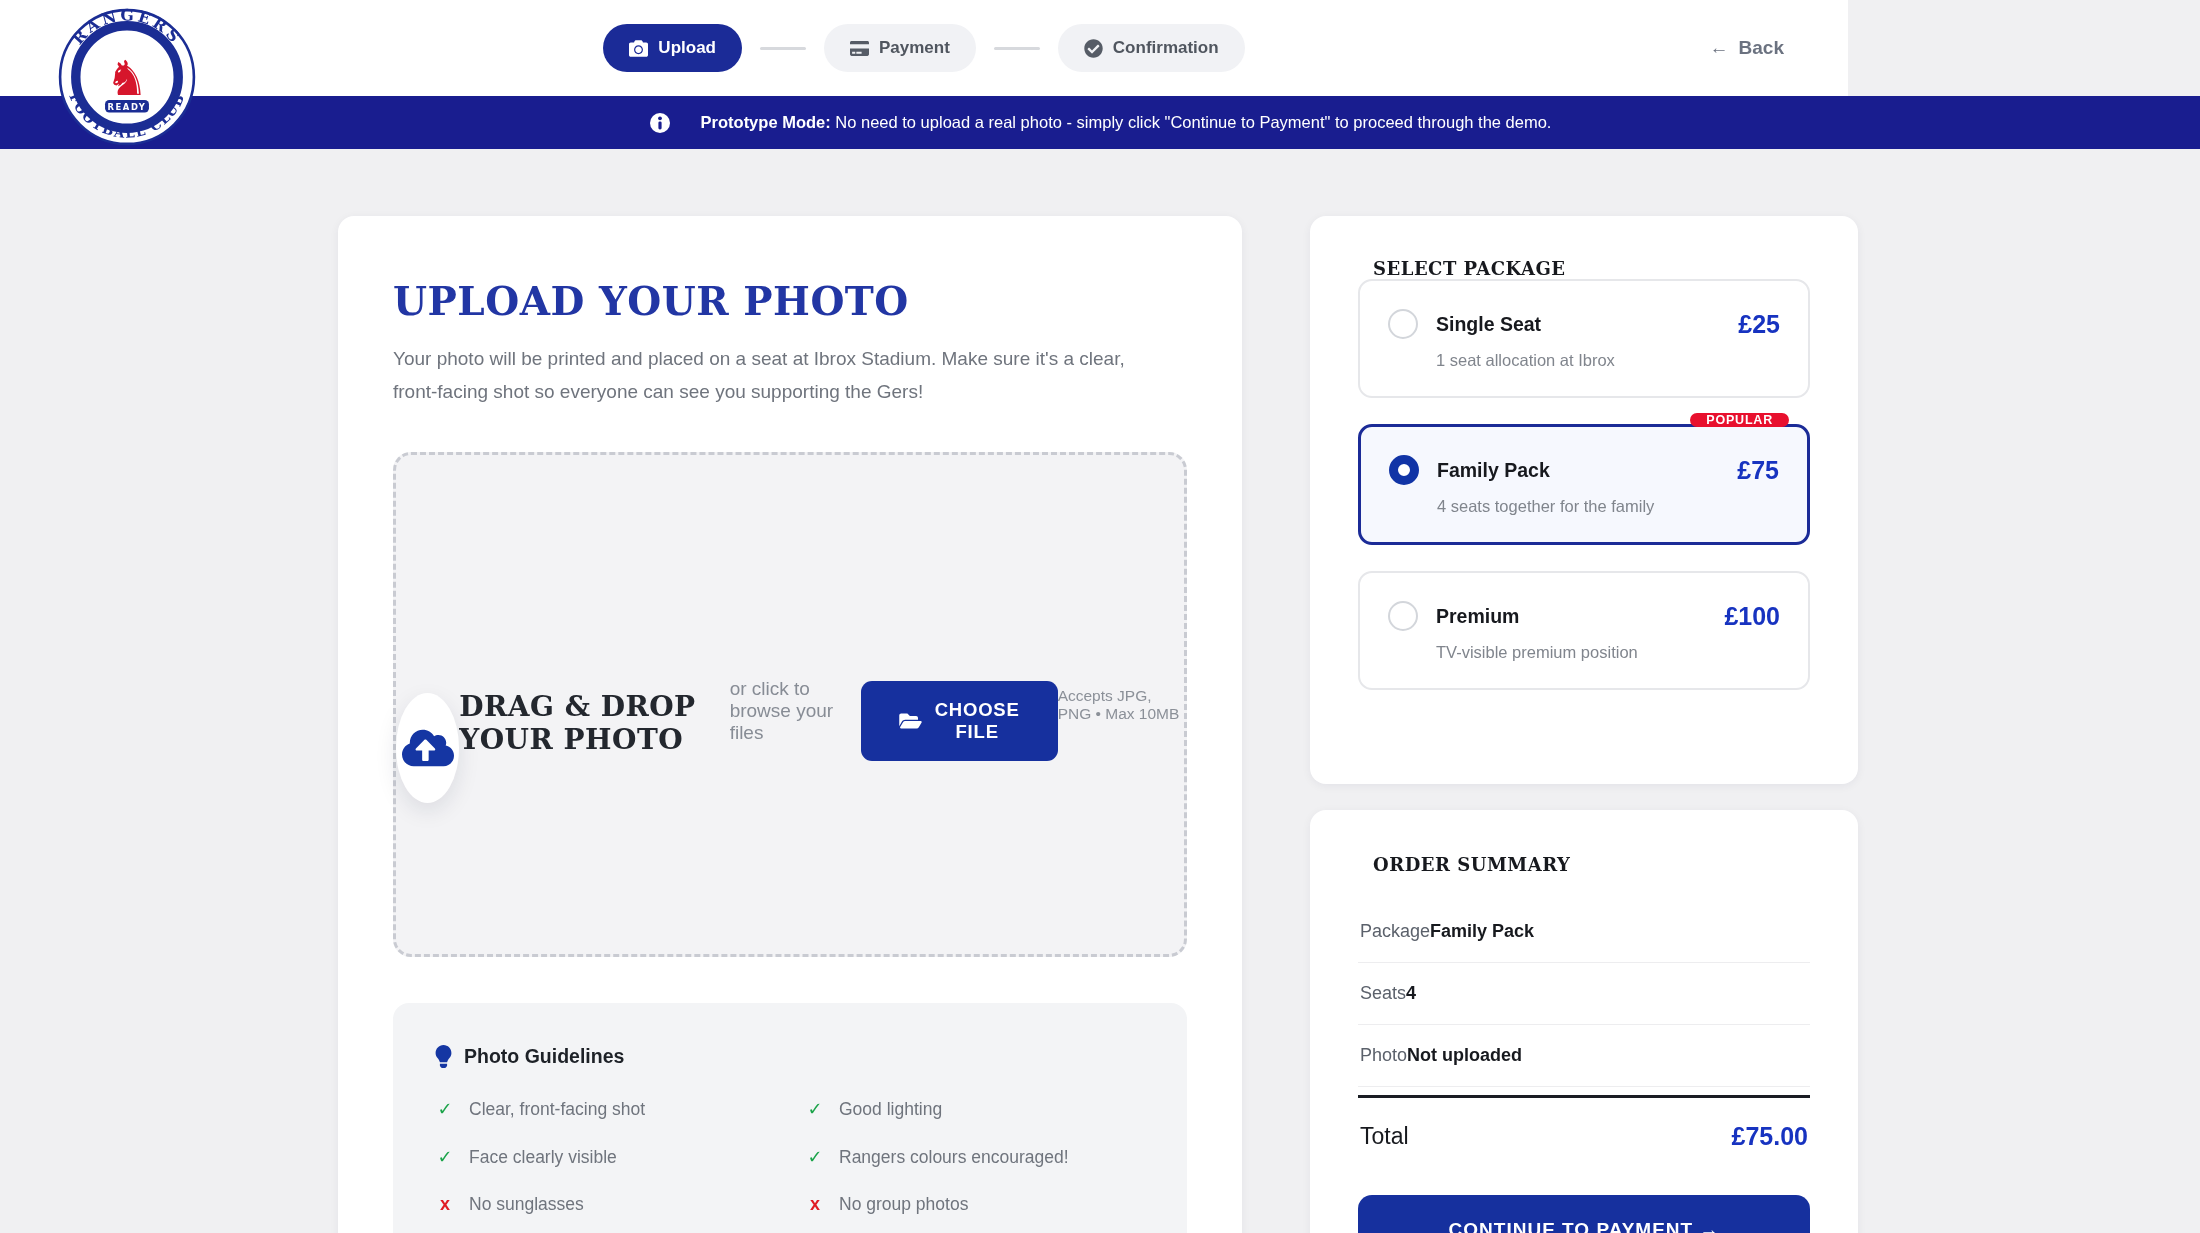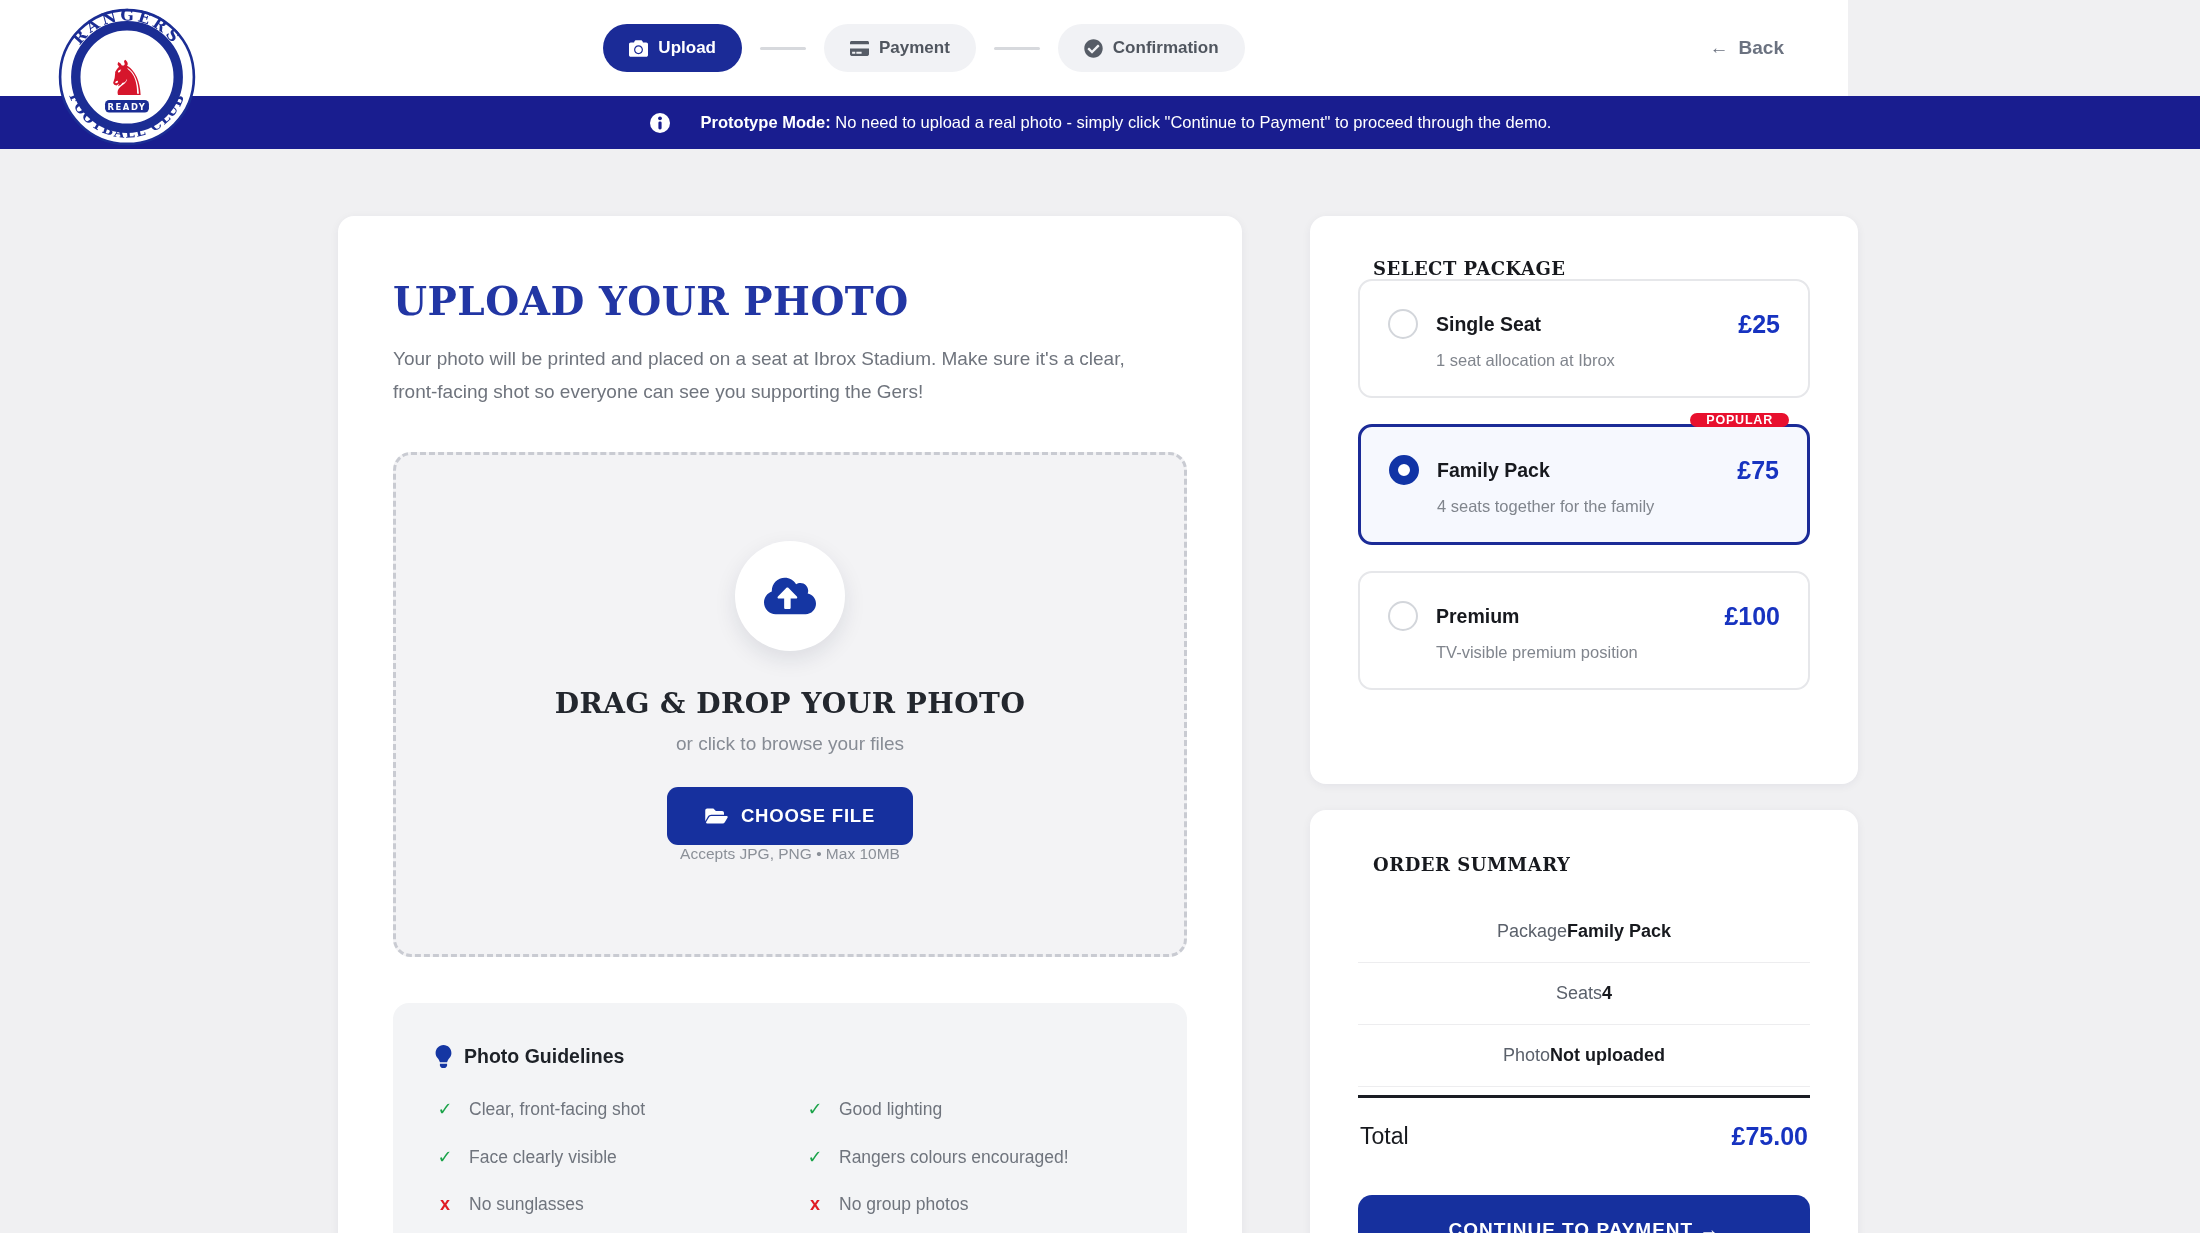--- a/index.html
+++ b/index.html
@@ -32,21 +32,21 @@
   
   .card{position:absolute;background:#fff;border-radius:16px;box-shadow:0 2px 10px rgba(20,25,60,.06);}
   .main-card{left:338px;top:216px;width:904px;height:1140px;padding:62px 55px 0;}
   .pkg-card{left:1310px;top:216px;width:548px;height:568px;padding:42px 48px 0;}
   .sum-card{left:1310px;top:810px;width:548px;height:520px;padding:44px 48px 0;}
 
   
   .h1{font-size:39px;color:var(--headblue);letter-spacing:.5px;}
   .lede{margin-top:18px;font-size:19px;line-height:33px;color:#6f747d;max-width:770px;}
   .dropzone{margin-top:44px;height:505px;background:var(--lightgray);border:3px dashed #c9cbd2;
-            border-radius:18px;display:flex;flex-direction:column;align-items:center;cursor:pointer;}
+            border-radius:18px;display:flex;flex-direction:row;align-items:center;cursor:pointer;}
   .cloud-circle{margin-top:86px;width:110px;height:110px;border-radius:50%;background:#fff;
             box-shadow:0 8px 22px rgba(20,25,60,.10);display:flex;align-items:center;justify-content:center;}
   .dz-title{margin-top:36px;font-size:28px;color:var(--ink);letter-spacing:.5px;}
   .dz-sub{margin-top:13px;font-size:19px;color:#878c95;}
   .choose-btn{margin-top:32px;display:flex;align-items:center;gap:13px;background:var(--blue);color:#fff;
             border:none;border-radius:11px;padding:18px 38px;font-size:18.5px;font-weight:bold;
             letter-spacing:.8px;cursor:pointer;font-family:inherit;}
   .accepts{font-size:15.5px;color:#8b9098;}
 
   .guide{margin-top:46px;background:#f3f4f6;border-radius:16px;padding:42px 42px 50px;}
@@ -66,21 +66,21 @@
   .radio{width:30px;height:30px;border-radius:50%;background:#fff;border:2.5px solid #d3d6db;flex:none;}
   .radio.on{border:9px solid #1134a6;}
   .opt-name{font-size:19.5px;font-weight:bold;color:#17191e;}
   .opt-price{margin-left:auto;font-size:25px;font-weight:bold;color:var(--price);}
   .opt-desc{margin-top:12px;margin-left:48px;font-size:16.5px;color:#80858d;}
   .badge{position:absolute;top:-14px;right:18px;background:var(--red);color:#fff;font-size:12.5px;
          font-weight:bold;letter-spacing:.8px;padding:0 16px;border-radius:14px;}
 
   
   .sum-rows{margin-top:26px;}
-  .s-row{display:flex;align-items:center;justify-content:center;padding:20px 2px;border-bottom:1px solid #ededef;}
+  .s-row{display:flex;align-items:center;justify-content:flex-start;padding:20px 2px;border-bottom:1px solid #ededef;}
   .s-label{font-size:18px;color:#5b616b;}
   .s-value{font-size:18px;font-weight:bold;color:#17191e;}
   .thick{border-top:3px solid #1a1d23;margin-top:8px;}
   .total-row{display:flex;align-items:center;justify-content:space-between;padding:24px 2px 0;}
   .t-label{font-size:23px;font-weight:normal;color:#17191e;}
   .t-value{font-size:25px;font-weight:bold;color:var(--price);}
   .cta{margin-top:44px;width:100%;background:var(--blue);color:#fff;border:none;border-radius:14px;
        padding:24px 0 22px;font-size:19px;font-weight:bold;letter-spacing:1px;cursor:pointer;font-family:inherit;}
 </style>
 </head>

